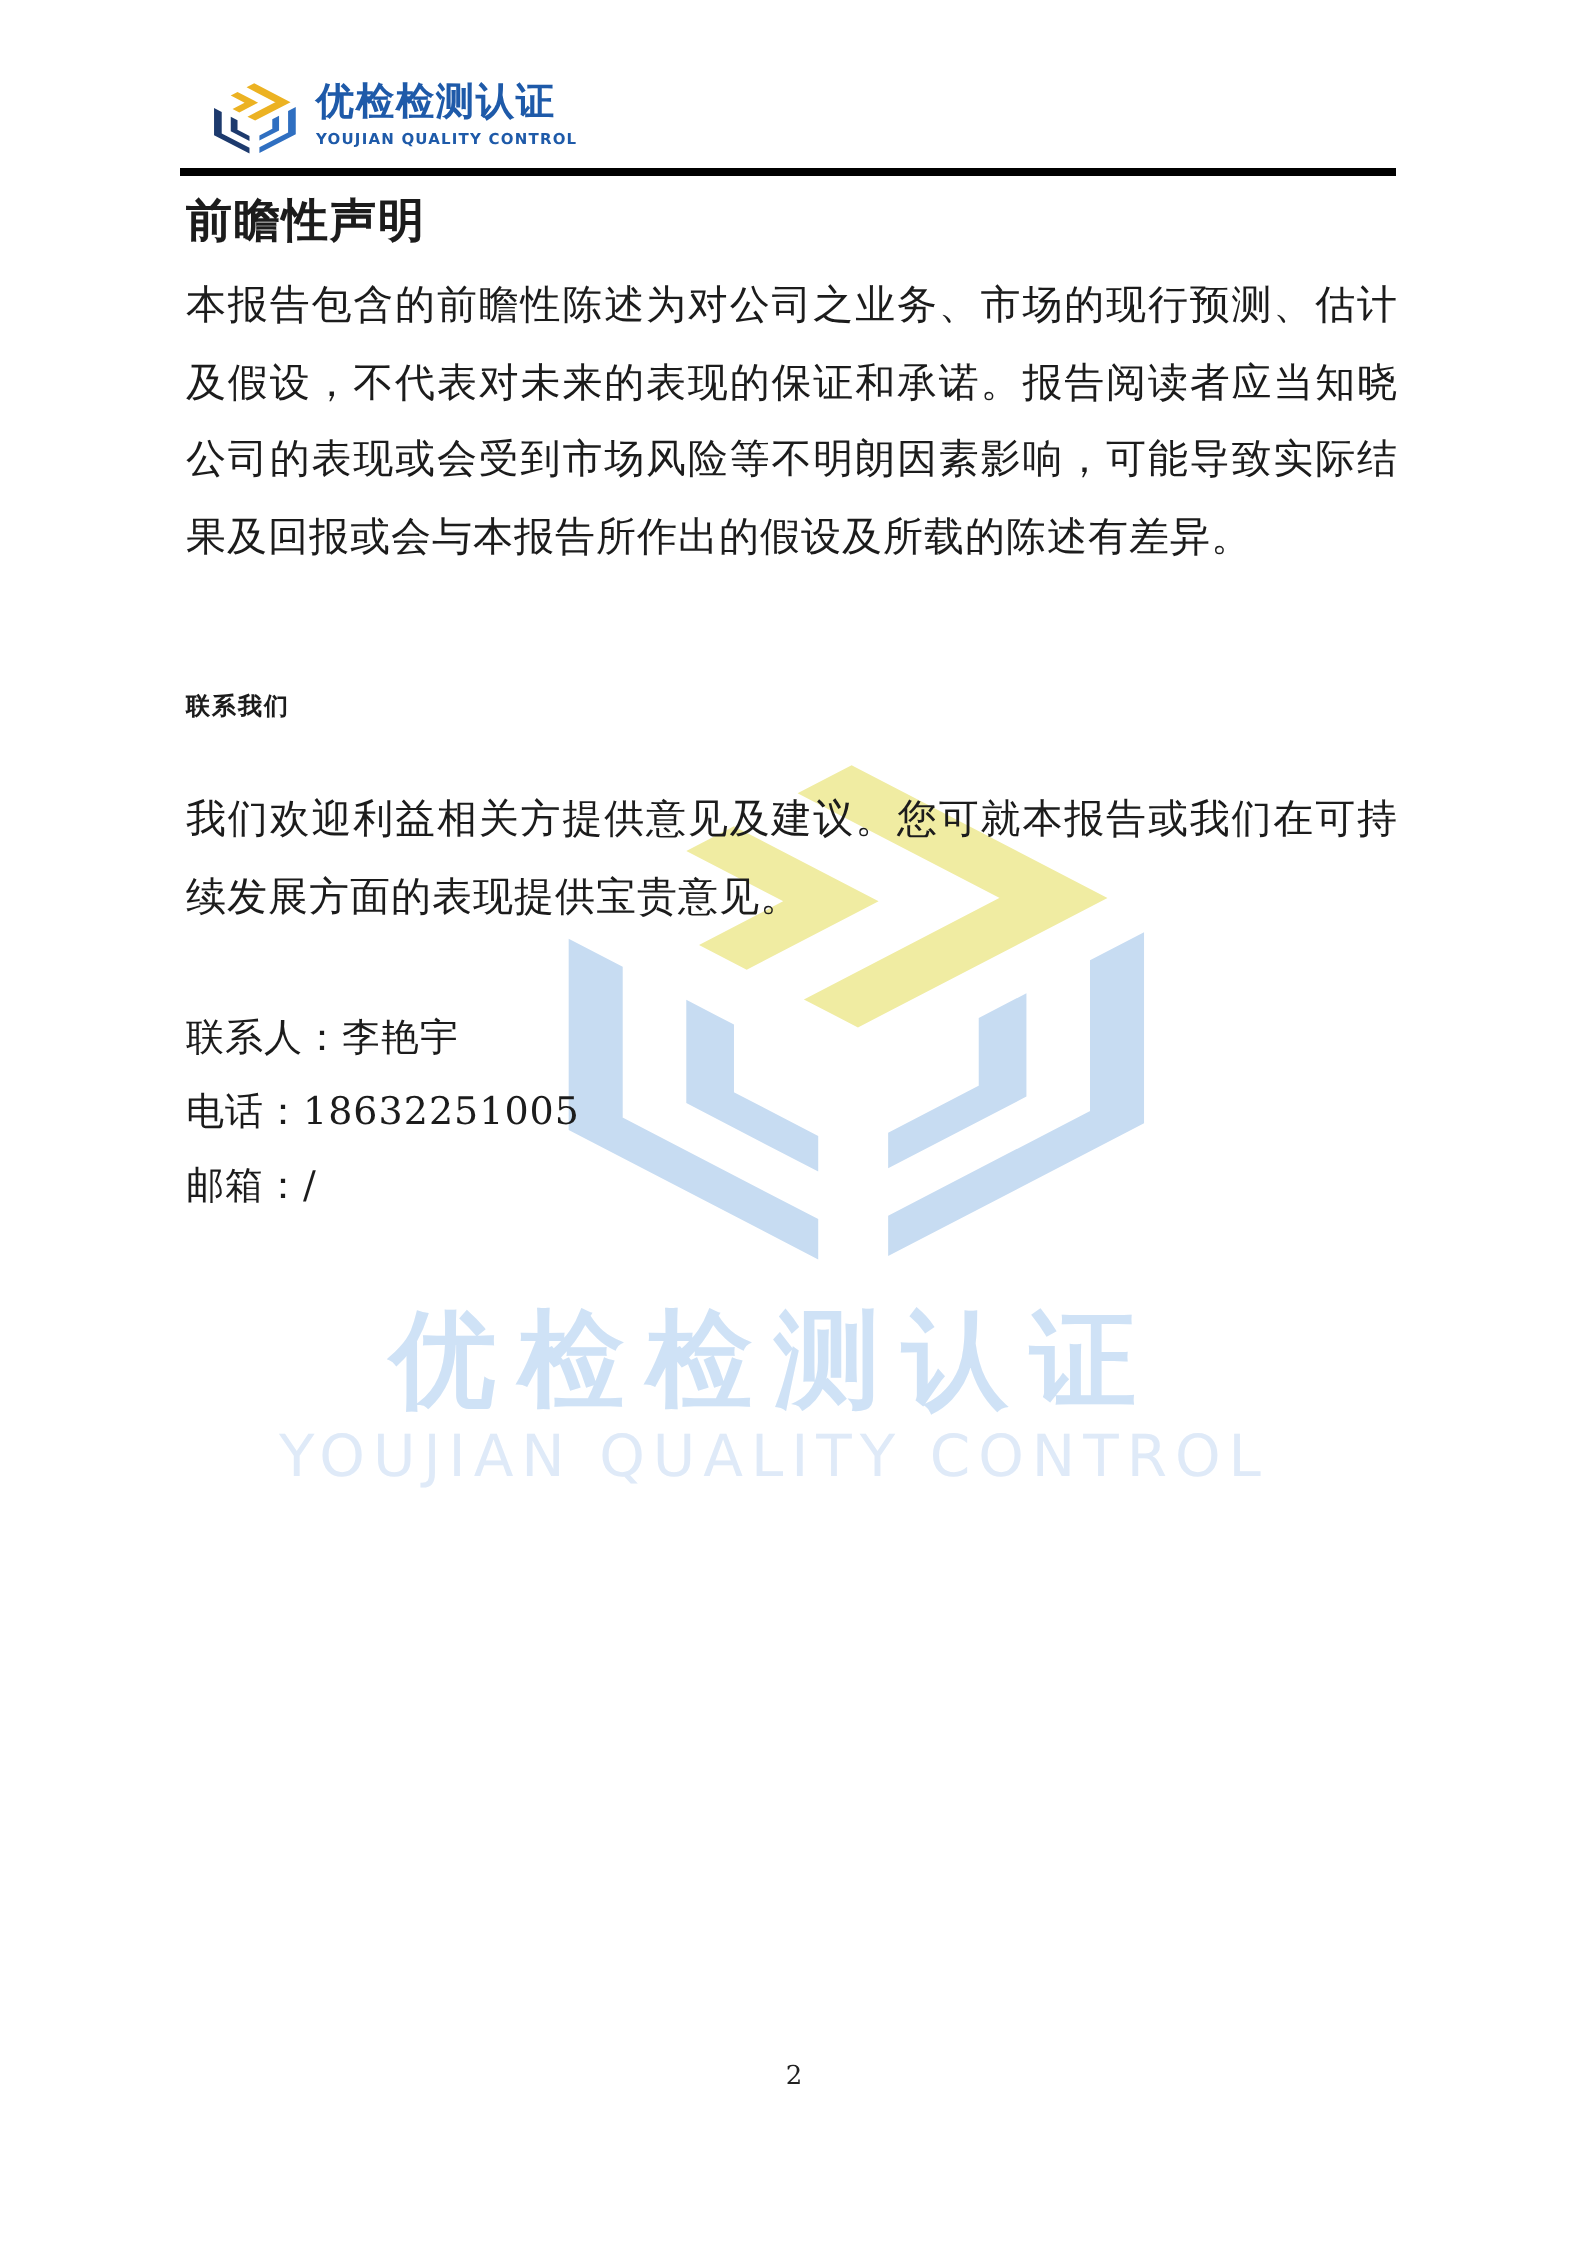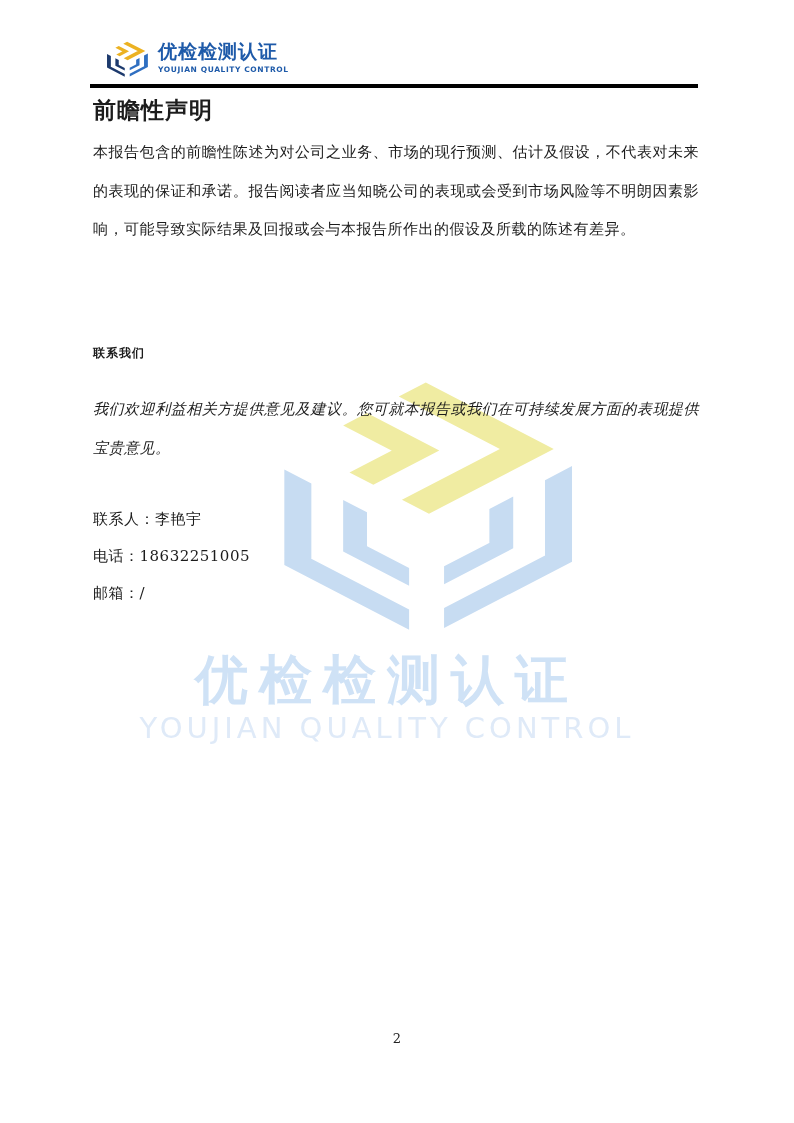--- a/index.html
+++ b/index.html
@@ -41,33 +41,33 @@
     position:absolute;left:90px;top:84px;width:608px;height:3px;
     border-top:1.5px solid #000;border-bottom:3px solid #000;
   }
   
   .h1{
     position:absolute;left:93px;top:95px;
     font-size:23px;font-weight:bold;letter-spacing:1px;
   }
   .para{
     position:absolute;left:93px;width:606px;
-    font-size:15px;line-height:38.6px;
+    font-size:20px;line-height:38.6px;
     text-align:justify;text-justify:inter-character;
     word-break:break-all;letter-spacing:0.5px;
   }
   .para-1{top:133px;}
   .h2{
     position:absolute;left:93px;top:345px;
     font-size:12px;font-weight:bold;letter-spacing:1px;
   }
-  .para-2{top:390px;font-style:italic;}
+  .para-2{top:390px;}
   .contacts{
     position:absolute;left:93px;top:501px;
-    font-size:15px;line-height:37px;letter-spacing:0.5px;
+    font-size:19px;line-height:37px;letter-spacing:0.5px;
   }
   
   .wm-cube{position:absolute;left:256px;top:354px;width:338px;height:294px;z-index:0;}
   .wm-cn{
     position:absolute;left:0;top:645px;width:794px;z-index:0;
     text-align:center;transform:translateX(-10px);
     font-family:"DejaVu Sans","Liberation Sans",sans-serif;
     font-size:53px;font-weight:bold;letter-spacing:11px;
     color:var(--wm-text-cn);
   }

